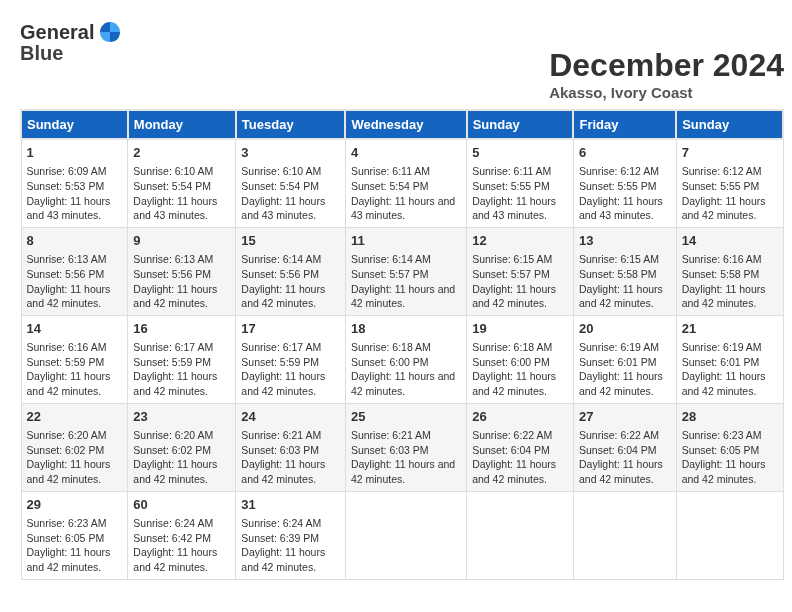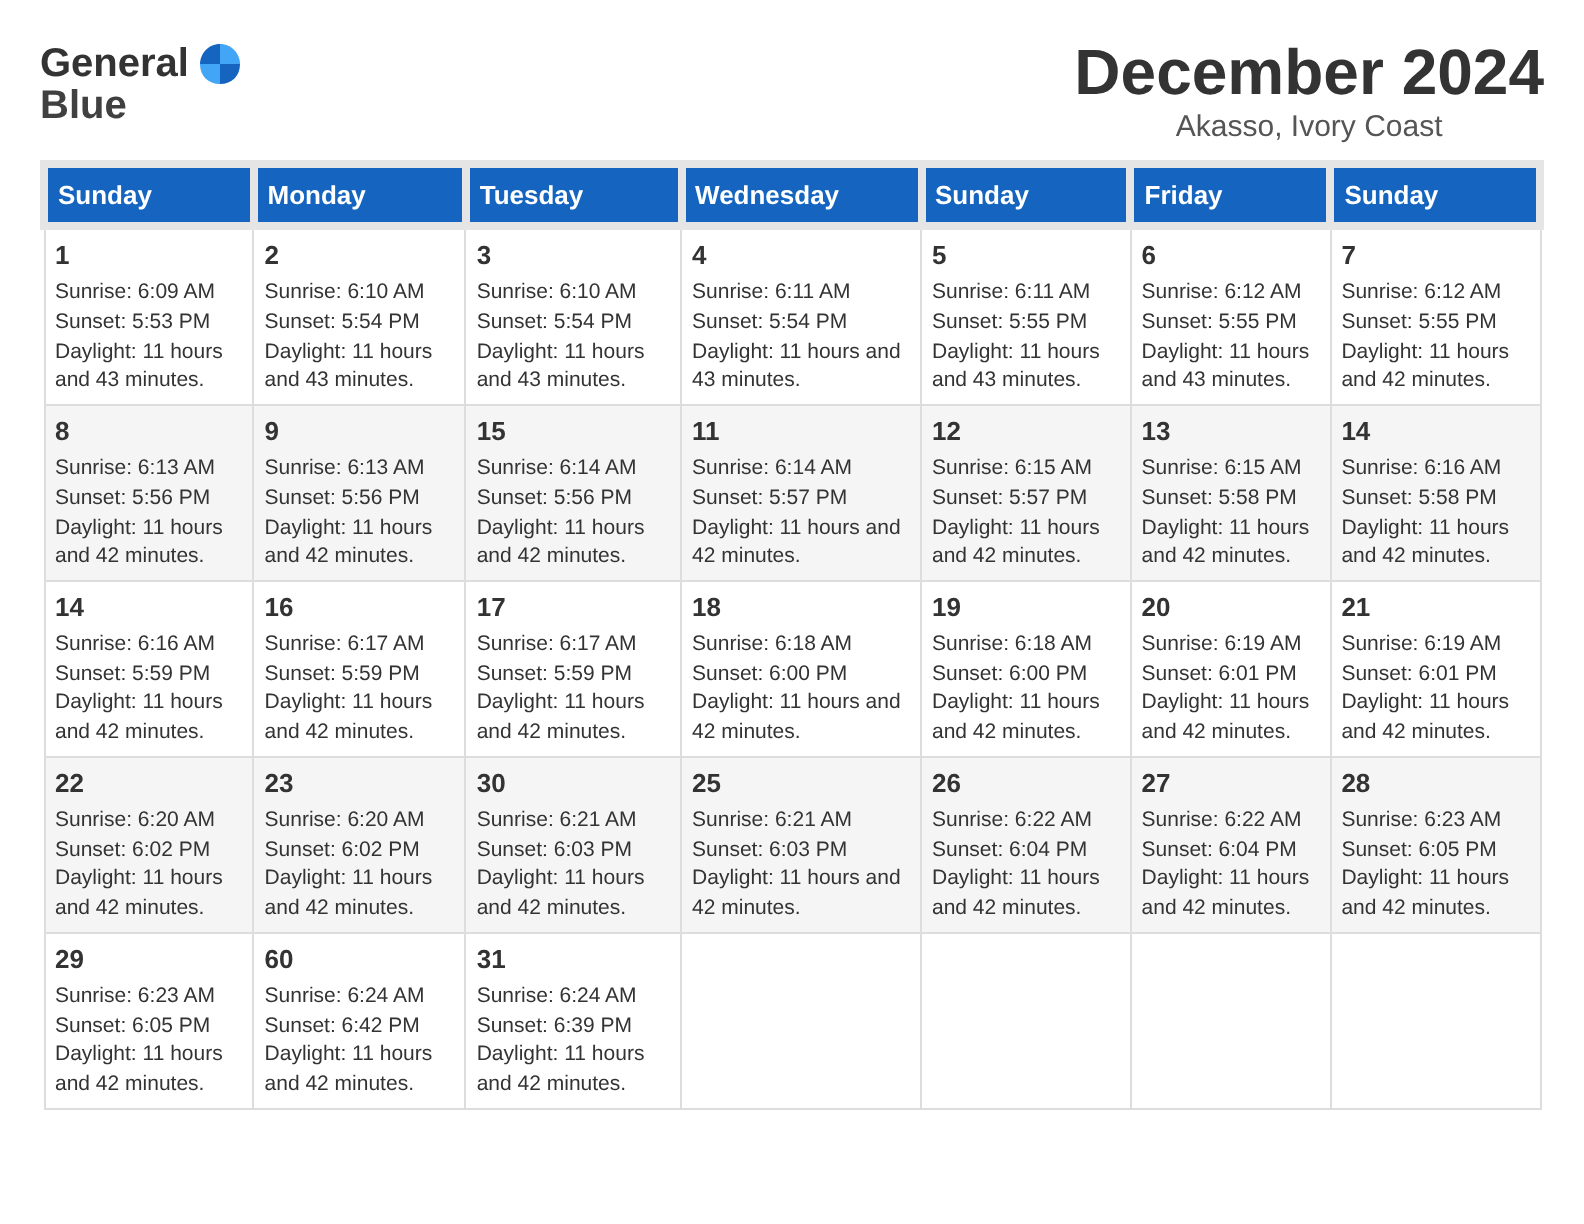--- a/index.html
+++ b/index.html
@@ -6,65 +6,67 @@
     body {
       font-family: Arial, sans-serif;
       background: #fff;
       width: 792px;
       height: 612px;
       overflow: hidden;
     }
     .page {
       width: 792px;
       min-height: 612px;
-      padding: 18px 20px 10px 20px;
+      padding: 18px 8px 10px 20px;
       background: #fff;
     }
     .header-row {
       display: flex;
       justify-content: space-between;
       align-items: flex-start;
       margin-bottom: 8px;
     }
     .logo {
       display: flex;
       align-items: center;
     }
     .logo-icon {
       width: 28px;
       height: 28px;
       margin-left: 2px;
     }
     .title-block {
-      text-align: center;
+      text-align: left;
+      margin-top: 29px;
     }
     .main-title {
       font-size: 32px;
       font-weight: bold;
       color: #333;
     }
     .subtitle {
       font-size: 15px;
       color: #555;
+      font-weight: bold;
     }
     table {
       width: 100%;
       border-collapse: collapse;
       font-size: 11px;
     }
     thead tr {
       background: #1565c0;
       color: #fff;
     }
     thead th {
       padding: 6px 5px;
       text-align: left;
       font-size: 13px;
       font-weight: bold;
-      border: 4px solid #e5e5e5;
+      border: 2px solid #e5e5e5;
     }
     tbody tr {
       background: #fff;
     }
     tbody tr:nth-child(even) {
       background: #f5f5f5;
     }
     tbody td {
       padding: 4px 5px;
       border: 1px solid #ddd;
@@ -144,21 +146,21 @@
           <td><span class="cell-day">16</span><span>Sunrise: 6:17 AM</span><br><span>Sunset: 5:59 PM</span><br><span>Daylight: 11 hours and 42 minutes.</span></td>
           <td><span class="cell-day">17</span><span>Sunrise: 6:17 AM</span><br><span>Sunset: 5:59 PM</span><br><span>Daylight: 11 hours and 42 minutes.</span></td>
           <td><span class="cell-day">18</span><span>Sunrise: 6:18 AM</span><br><span>Sunset: 6:00 PM</span><br><span>Daylight: 11 hours and 42 minutes.</span></td>
           <td><span class="cell-day">19</span><span>Sunrise: 6:18 AM</span><br><span>Sunset: 6:00 PM</span><br><span>Daylight: 11 hours and 42 minutes.</span></td>
           <td><span class="cell-day">20</span><span>Sunrise: 6:19 AM</span><br><span>Sunset: 6:01 PM</span><br><span>Daylight: 11 hours and 42 minutes.</span></td>
           <td><span class="cell-day">21</span><span>Sunrise: 6:19 AM</span><br><span>Sunset: 6:01 PM</span><br><span>Daylight: 11 hours and 42 minutes.</span></td>
         </tr>
         <tr class="week-row">
           <td><span class="cell-day">22</span><span>Sunrise: 6:20 AM</span><br><span>Sunset: 6:02 PM</span><br><span>Daylight: 11 hours and 42 minutes.</span></td>
           <td><span class="cell-day">23</span><span>Sunrise: 6:20 AM</span><br><span>Sunset: 6:02 PM</span><br><span>Daylight: 11 hours and 42 minutes.</span></td>
-          <td><span class="cell-day">30</span><span>Sunrise: 6:21 AM</span><br><span>Sunset: 6:03 PM</span><br><span>Daylight: 11 hours and 42 minutes.</span></td>
+          <td><span class="cell-day">24</span><span>Sunrise: 6:21 AM</span><br><span>Sunset: 6:03 PM</span><br><span>Daylight: 11 hours and 42 minutes.</span></td>
           <td><span class="cell-day">25</span><span>Sunrise: 6:21 AM</span><br><span>Sunset: 6:03 PM</span><br><span>Daylight: 11 hours and 42 minutes.</span></td>
           <td><span class="cell-day">26</span><span>Sunrise: 6:22 AM</span><br><span>Sunset: 6:04 PM</span><br><span>Daylight: 11 hours and 42 minutes.</span></td>
           <td><span class="cell-day">27</span><span>Sunrise: 6:22 AM</span><br><span>Sunset: 6:04 PM</span><br><span>Daylight: 11 hours and 42 minutes.</span></td>
           <td><span class="cell-day">28</span><span>Sunrise: 6:23 AM</span><br><span>Sunset: 6:05 PM</span><br><span>Daylight: 11 hours and 42 minutes.</span></td>
         </tr>
         <tr class="week-row">
           <td><span class="cell-day">29</span><span>Sunrise: 6:23 AM</span><br><span>Sunset: 6:05 PM</span><br><span>Daylight: 11 hours and 42 minutes.</span></td>
           <td><span class="cell-day">60</span><span>Sunrise: 6:24 AM</span><br><span>Sunset: 6:42 PM</span><br><span>Daylight: 11 hours and 42 minutes.</span></td>
           <td><span class="cell-day">31</span><span>Sunrise: 6:24 AM</span><br><span>Sunset: 6:39 PM</span><br><span>Daylight: 11 hours and 42 minutes.</span></td>
           <td></td>

